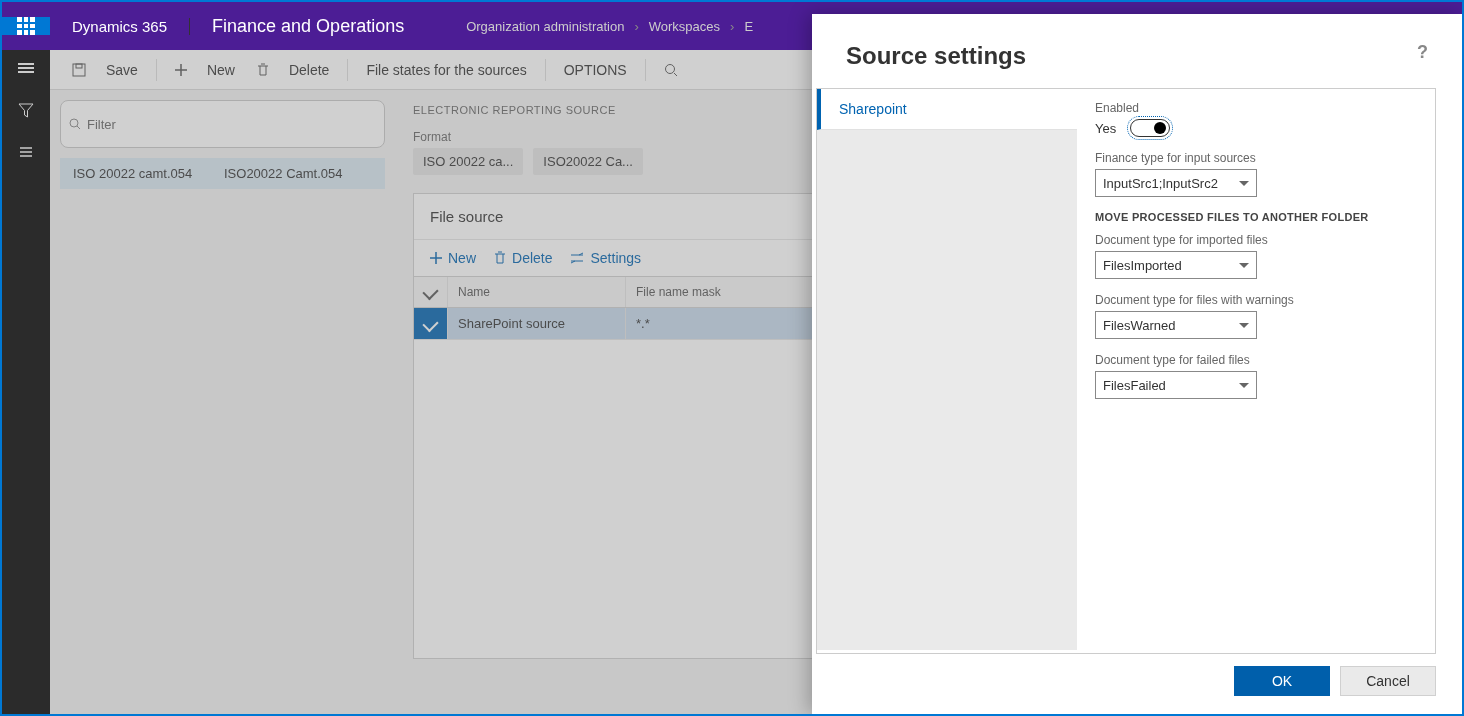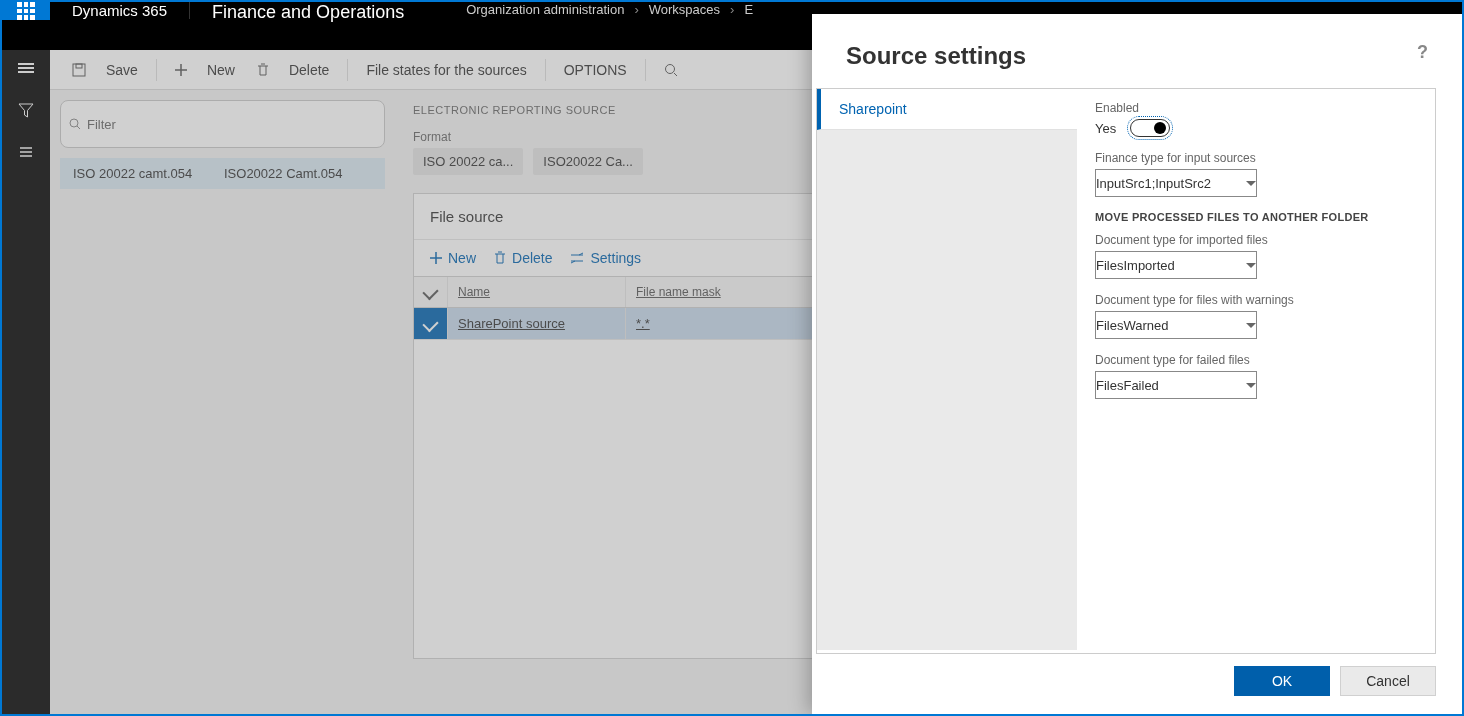--- a/index.html
+++ b/index.html
@@ -1,18 +1,18 @@
 <!DOCTYPE html>
 <html><head>
 <meta charset="utf-8">
 <style>
 * { box-sizing: border-box; margin: 0; padding: 0; font-family: "Segoe UI", Arial, sans-serif; }
 body { width: 1464px; height: 716px; overflow: hidden; background: #fff; position: relative; border: 2px solid #0078d4; }
 
-.topbar { height: 48px; background: #000000; display: flex; align-items: flex-start; color: #fff; font-size: 15px; }
+.topbar { height: 48px; background: #4c1d95; display: flex; align-items: center; color: #fff; font-size: 15px; }
 .waffle { width: 48px; background: #0078d4; display: flex; align-items: center; justify-content: center; }
 .waffle-grid { width: 18px; height: 18px; display: grid; grid-template: repeat(3,1fr)/repeat(3,1fr); gap: 2px; }
 .waffle-grid span { background: #fff; }
 .brand { padding: 0 22px; display: flex; align-items: center; border-right: 1px solid #333; white-space: nowrap; }
 .module { padding: 0 22px; display: flex; align-items: center; font-size: 18px; white-space: nowrap; }
 .breadcrumb { display: flex; align-items: center; padding: 0 18px; color: #ccc; font-size: 13px; gap: 10px; margin-left: auto; margin-right: 0; flex: 1; justify-content: flex-start; padding-left: 40px;}
 .breadcrumb .sep { color: #888; }
 
 .shell { display: flex; height: calc(100% - 48px); }
 
@@ -41,21 +41,21 @@
 .readonly-chip { background: #e3e3e3; padding: 6px 10px; font-size: 13px; color: #333; border-radius: 2px; }
 
 .card { border: 1px solid #d0d0d0; background: #fff; }
 .card-head { padding: 14px 16px; font-size: 15px; color: #333; border-bottom: 1px solid #e5e5e5; }
 .card-tools { padding: 10px 16px; display: flex; gap: 18px; font-size: 14px; color: #0063b1; }
 .card-tools .tool { display: flex; align-items: center; gap: 6px; cursor: pointer; }
 
 .grid { border-top: 1px solid #d0d0d0; }
 .grid-head, .grid-row { display: flex; }
 .grid-head { background: #f6f6f6; border-bottom: 1px solid #d0d0d0; font-size: 12px; color: #555; }
-.gh-cell, .gr-cell { padding: 8px 10px; border-right: 1px solid #e3e3e3; text-decoration: underline; }
+.gh-cell, .gr-cell { padding: 8px 10px; border-right: 1px solid #e3e3e3; }
 .col-check { width: 34px; display: flex; align-items: center; justify-content: center; }
 .col-name { width: 178px; }
 .col-mask { flex: 1; }
 .grid-row { font-size: 13px; color: #333; border-bottom: 1px solid #e3e3e3; }
 .grid-row.sel .col-check { background: #0063b1; }
 .grid-row.sel { background: #c6d9ec; }
 .chk { width: 14px; height: 10px; border-left: 2px solid #555; border-bottom: 2px solid #555; transform: rotate(-45deg); }
 .grid-row.sel .chk { border-color: #fff; }
 .grid-body-fill { height: 318px; }
 
@@ -68,21 +68,21 @@
 .fly-cols { display: flex; height: 100%; border: 1px solid #ccc;}
 .fly-nav { width: 260px; }
 .nav-item { padding: 12px 18px; font-size: 14px; color: #0063b1; border-left: 4px solid #0063b1; background: #fff; border-bottom: 1px solid #e1e1e1;}
 .nav-fill { background: #eaeaea; height: calc(100% - 44px); border-left: 4px solid transparent;}
 .fly-form { flex: 1; padding: 12px 18px; font-size: 13px; color: #333; background:#fff; }
 .fgroup { margin-bottom: 14px; }
 .flabel { font-size: 12px; color: #666; margin-bottom: 4px; }
 .toggle-row { display: flex; align-items: center; gap: 14px; }
 .toggle { width: 40px; height: 18px; border: 1px solid #333; border-radius: 9px; position: relative; outline: 1px dotted #0063b1; outline-offset: 2px;}
 .toggle .knob { width: 12px; height: 12px; background: #000; border-radius: 50%; position: absolute; top: 2px; right: 3px; }
-.combo { border: 1px solid #888; height: 28px; display: flex; align-items: center; padding: 0 0; justify-content: space-between; max-width: 162px; font-size: 13px;}
+.combo { border: 1px solid #888; height: 28px; display: flex; align-items: center; padding: 0 7px; justify-content: space-between; max-width: 162px; font-size: 13px;}
 .combo .caret { border-left: 5px solid transparent; border-right: 5px solid transparent; border-top: 5px solid #666; }
 .subhead { font-size: 11px; font-weight: 600; letter-spacing: 0.3px; color: #444; margin: 10px 0 10px; }
 
 .fly-foot { padding: 12px 26px 18px; display: flex; justify-content: flex-end; gap: 10px; }
 .btn { min-width: 96px; height: 30px; display: flex; align-items: center; justify-content: center; font-size: 14px; cursor: pointer; border: 1px solid transparent; }
 .btn-primary { background: #005fab; color: #fff; }
 .btn-secondary { background: #eaeaea; color: #333; border-color: #d0d0d0;}
 
 svg { display: block; }
 </style>

